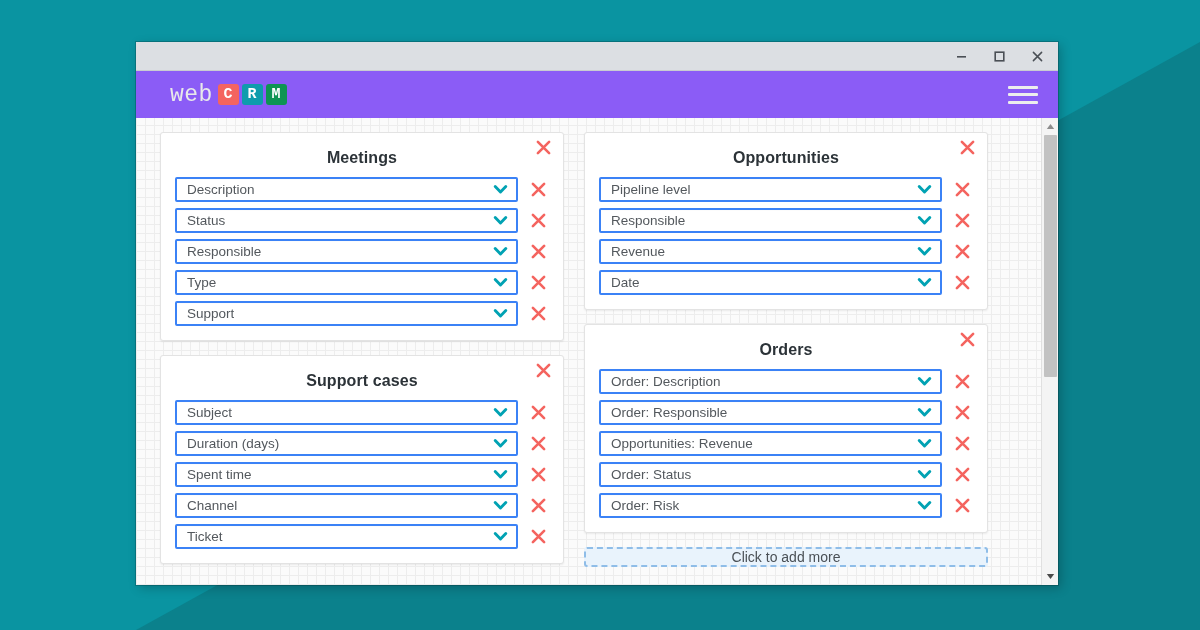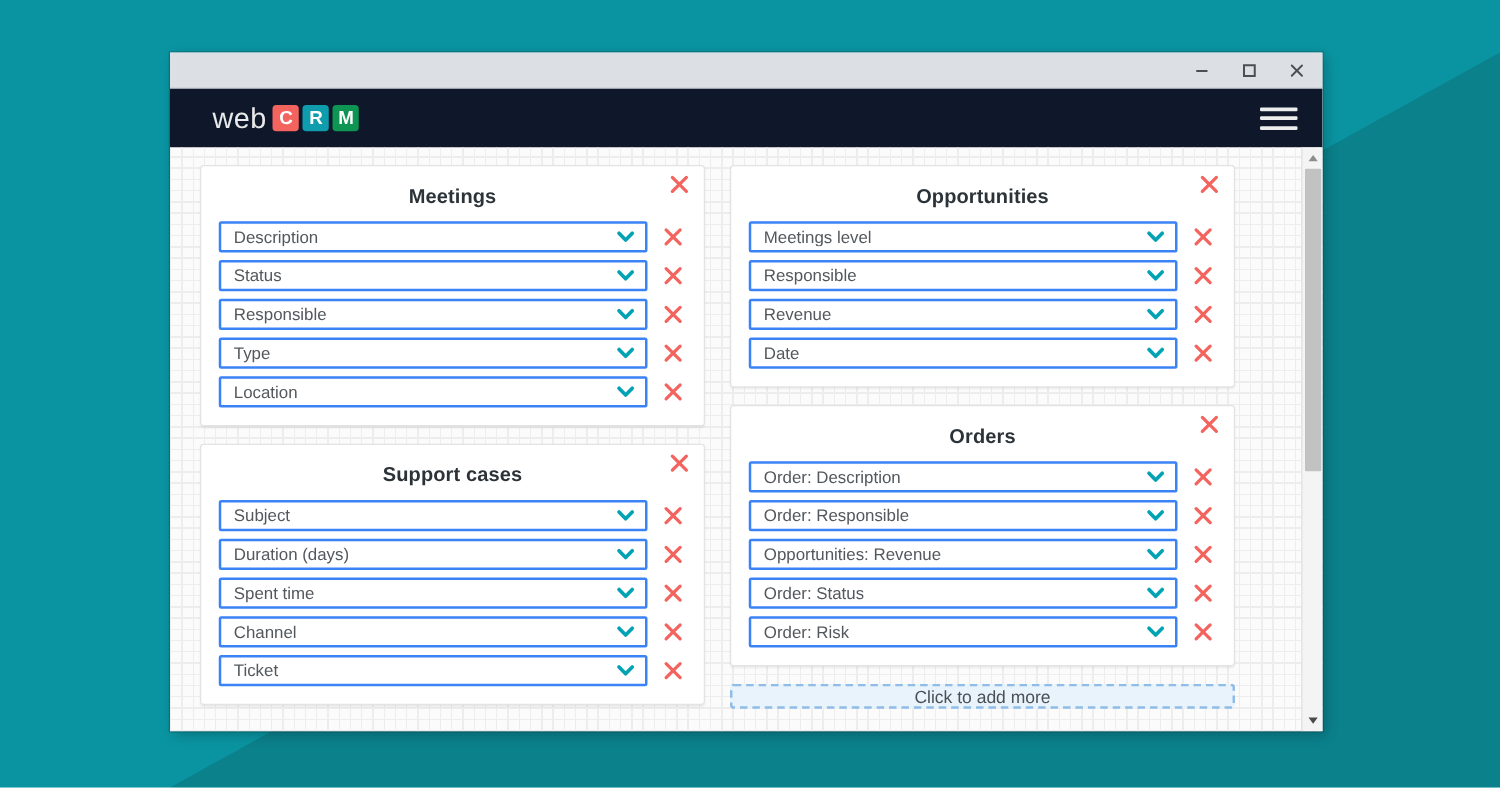--- a/index.html
+++ b/index.html
@@ -279,21 +279,21 @@
         <rect x="2.2" y="2.2" width="8.6" height="8.6" fill="none" stroke="#4a4f55" stroke-width="1.6"></rect>
       </svg>
     </div>
     <div class="win-btn" title="Close">
       <svg width="13" height="13" viewBox="0 0 13 13">
         <path d="M2.4 2.4 L10.6 10.6 M10.6 2.4 L2.4 10.6" stroke="#4a4f55" stroke-width="1.5" stroke-linecap="round"></path>
       </svg>
     </div>
   </div>
 
-  <div id="navbar" style="background: #0f172a;">
+  <div id="navbar" style="background: #8b5cf6; font-family: Liberation Mono, monospace;">
     <div id="logo">
       <span class="word">web</span>
       <span class="tile" style="background: rgb(244, 100, 95);">C</span>
       <span class="tile" style="background: rgb(15, 156, 173);">R</span>
       <span class="tile" style="background: rgb(14, 148, 83);">M</span>
     </div>
     <div id="hamburger" title="Menu">
       <span></span>
       <span></span>
       <span></span>
@@ -347,21 +347,21 @@
                 <span class="chevron"><svg width="15" height="11" viewBox="0 0 15 11">
                     <path d="M2.2 2.6 L7.5 8 L12.8 2.6" fill="none" stroke="#00a2b3" stroke-width="2.9" stroke-linecap="round" stroke-linejoin="round"></path>
                   </svg></span>
               </div>
               <div class="row-delete"><svg width="17" height="17" viewBox="0 0 17 17">
                   <path d="M2.89 2.89 L14.11 14.11 M14.11 2.89 L2.89 14.11" stroke="#f4645f" stroke-width="2.6" stroke-linecap="round"></path>
                 </svg></div>
             </div>
             <div class="field-row">
               <div class="select-box">
-                <span class="label">Location</span>
+                <span class="label">Support</span>
                 <span class="chevron"><svg width="15" height="11" viewBox="0 0 15 11">
                     <path d="M2.2 2.6 L7.5 8 L12.8 2.6" fill="none" stroke="#00a2b3" stroke-width="2.9" stroke-linecap="round" stroke-linejoin="round"></path>
                   </svg></span>
               </div>
               <div class="row-delete"><svg width="17" height="17" viewBox="0 0 17 17">
                   <path d="M2.89 2.89 L14.11 14.11 M14.11 2.89 L2.89 14.11" stroke="#f4645f" stroke-width="2.6" stroke-linecap="round"></path>
                 </svg></div>
             </div>
           </div>
           <div class="panel">
@@ -427,21 +427,21 @@
           </div>
         </div>
       <div class="column" id="column-right">
           <div class="panel">
             <div class="panel-close" title="Remove panel"><svg width="17" height="17" viewBox="0 0 17 17">
                 <path d="M2.89 2.89 L14.11 14.11 M14.11 2.89 L2.89 14.11" stroke="#f4645f" stroke-width="2.6" stroke-linecap="round"></path>
               </svg></div>
             <div class="panel-title">Opportunities</div>
             <div class="field-row">
               <div class="select-box">
-                <span class="label">Meetings level</span>
+                <span class="label">Pipeline level</span>
                 <span class="chevron"><svg width="15" height="11" viewBox="0 0 15 11">
                     <path d="M2.2 2.6 L7.5 8 L12.8 2.6" fill="none" stroke="#00a2b3" stroke-width="2.9" stroke-linecap="round" stroke-linejoin="round"></path>
                   </svg></span>
               </div>
               <div class="row-delete"><svg width="17" height="17" viewBox="0 0 17 17">
                   <path d="M2.89 2.89 L14.11 14.11 M14.11 2.89 L2.89 14.11" stroke="#f4645f" stroke-width="2.6" stroke-linecap="round"></path>
                 </svg></div>
             </div>
             <div class="field-row">
               <div class="select-box">

